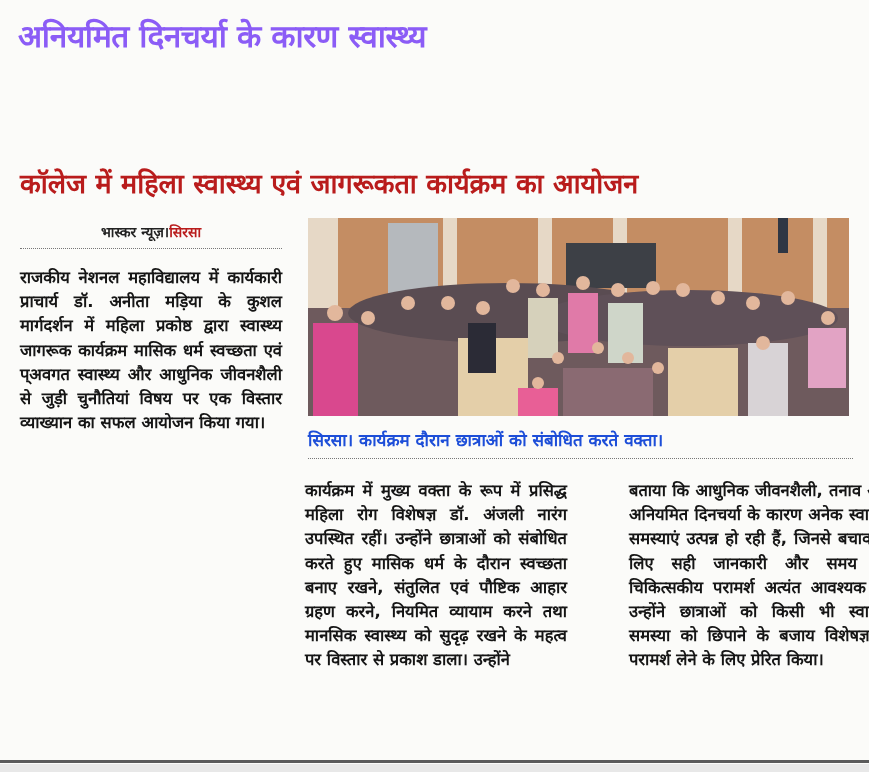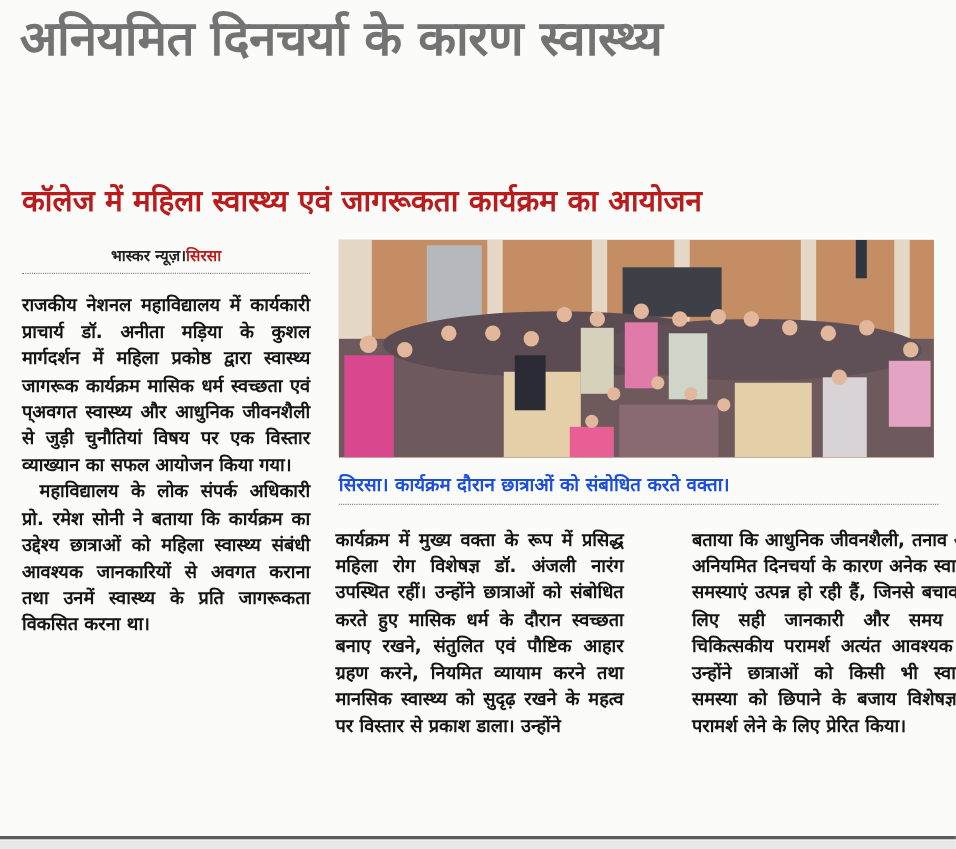--- a/index.html
+++ b/index.html
@@ -4,22 +4,22 @@
 <style>
   html, body { margin:0; padding:0; }
   body {
     width:869px; height:772px; overflow:hidden;
     background:#fbfbf9; color:#111;
     font-family:"DejaVu Sans", "Liberation Sans", sans-serif;
     position:relative;
   }
   .headline {
     position:absolute; left:18px; top:6px; width:840px;
-    font-weight:bold; font-size:44px; line-height:60px; letter-spacing:-0.5px;
-    color:#737373; white-space:nowrap;
+    font-weight:bold; font-size:31px; line-height:60px; letter-spacing:-0.5px;
+    color:#8b5cf6; white-space:nowrap;
   }
   .headline .l1 { display:block; transform:scaleX(1.02); transform-origin:left; }
   .headline .l2 { display:block; transform:scaleX(1.0); transform-origin:left; }
   .subhead {
     position:absolute; left:20px; top:166px; width:840px;
     font-weight:bold; font-size:27px; line-height:36px; white-space:nowrap; color:#b91c1c;
   }
   .byline {
     position:absolute; left:20px; top:222px; width:262px; text-align:center;
     font-weight:bold; font-size:14px; color:#222;
@@ -61,21 +61,20 @@
 
 <div class="subhead">कॉलेज में महिला स्वास्थ्य एवं जागरूकता कार्यक्रम का आयोजन</div>
 
 <div class="byline">
   <span>भास्कर न्यूज़</span><span>।</span><span class="place">सिरसा</span>
 </div>
 <div class="dotline" style="left:20px; top:248px; width:262px;"></div>
 
 <div class="col col1">
   <p>राजकीय नेशनल महाविद्यालय में कार्यकारी प्राचार्य डॉ. अनीता मड़िया के कुशल मार्गदर्शन में महिला प्रकोष्ठ द्वारा स्वास्थ्य जागरूक कार्यक्रम मासिक धर्म स्वच्छता एवं प्अवगत स्वास्थ्य और आधुनिक जीवनशैली से जुड़ी चुनौतियां विषय पर एक विस्तार व्याख्यान का सफल आयोजन किया गया।</p>
-  <p class="indent">महाविद्यालय के लोक संपर्क अधिकारी प्रो. रमेश सोनी ने बताया कि कार्यक्रम का उद्देश्य छात्राओं को महिला स्वास्थ्य संबंधी आवश्यक जानकारियों से अवगत कराना तथा उनमें स्वास्थ्य के प्रति जागरूकता विकसित करना था।</p>
 </div>
 
 <div class="photo">
   <svg width="541" height="198" viewBox="0 0 541 198">
     <rect x="0" y="0" width="541" height="198" fill="#c48d63"></rect>
     <rect x="0" y="0" width="30" height="198" fill="#e6d8c6"></rect>
     <rect x="80" y="5" width="50" height="90" fill="#b5b9bd"></rect>
     <rect x="135" y="0" width="14" height="120" fill="#e6d8c6"></rect>
     <rect x="230" y="0" width="14" height="120" fill="#e6d8c6"></rect>
     <rect x="305" y="0" width="14" height="120" fill="#e6d8c6"></rect>

